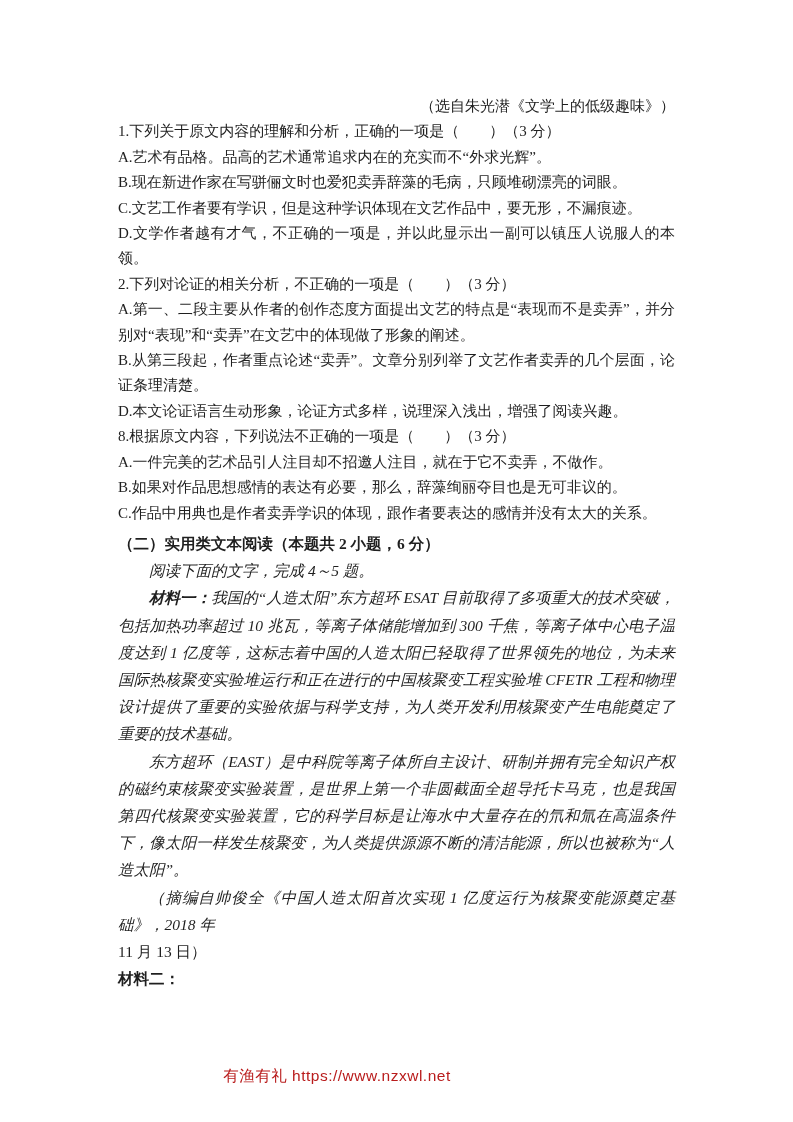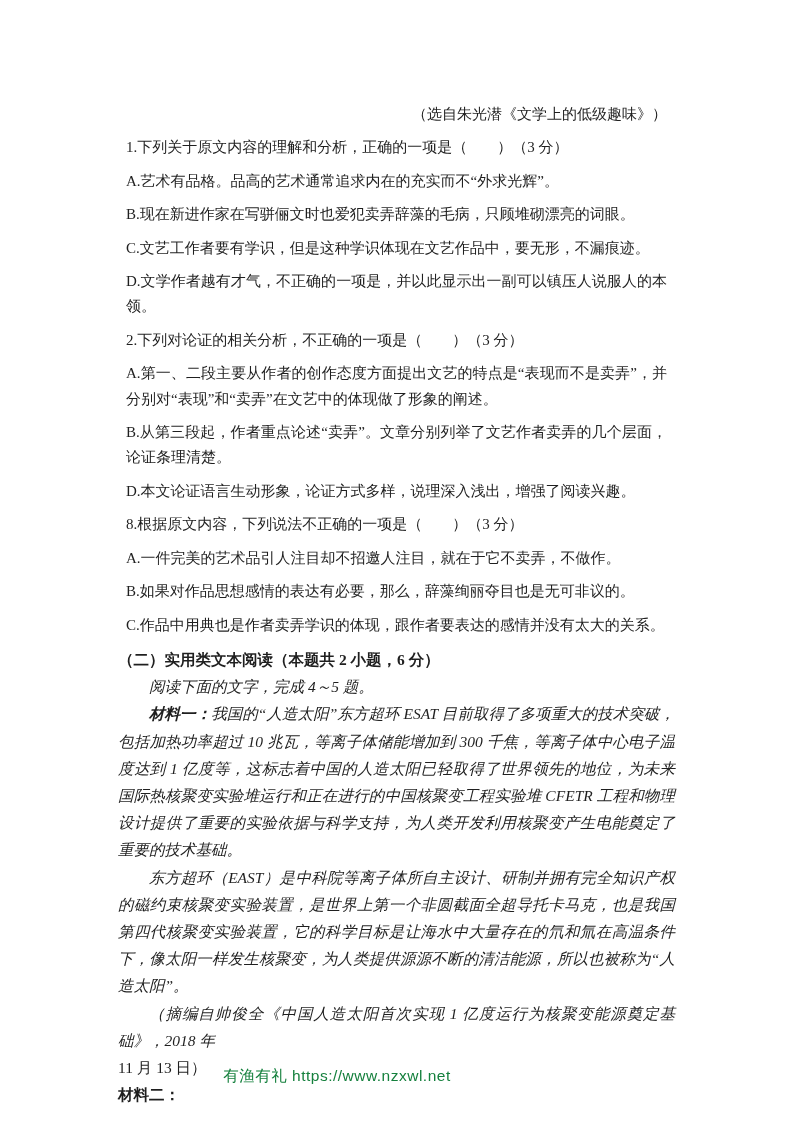--- a/index.html
+++ b/index.html
@@ -15,21 +15,21 @@
     color: #1f1f1f;
     overflow: hidden;
   }
   .content {
     position: absolute;
     left: 118px;
     top: 94px;
     width: 557px;
   }
   .q-block p, p.attribution {
-    margin: 8px;
+    margin: 0;
     font-size: 15px;
     line-height: 25.4px;
     text-align: justify;
   }
   p.attribution {
     text-align: right;
   }
   .sec2 p {
     margin: 0;
     font-size: 15.5px;
@@ -42,21 +42,21 @@
   }
   .indent { text-indent: 2em; font-style: italic; }
   .right { text-align: left; }
   .bold { font-weight: bold; }
   .footer {
     position: absolute;
     top: 1066px;
     left: 0;
     width: 674px;
     text-align: center;
-    color: #15803d;
+    color: #b91c1c;
     font-size: 15.5px;
     letter-spacing: 0.5px;
     font-family: "Liberation Sans", "DejaVu Sans", sans-serif;
   }
 </style>
 </head>
 <body>
 
 <div class="page">
   <div class="content">

